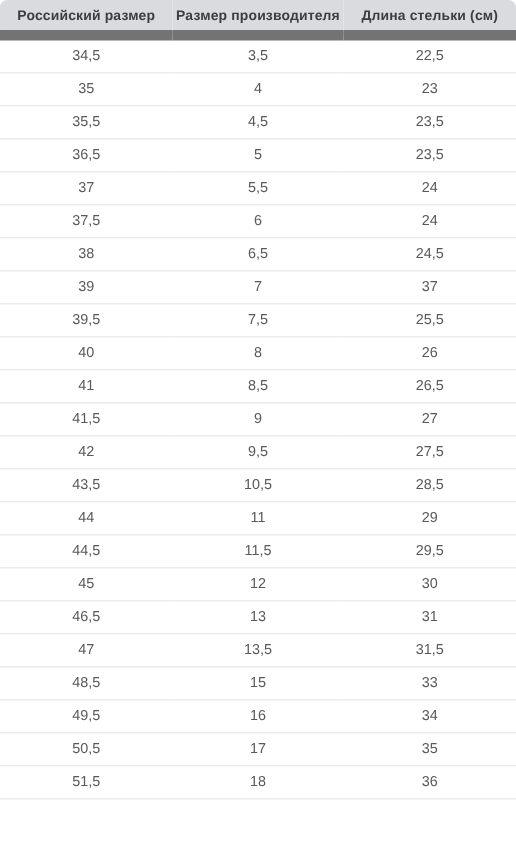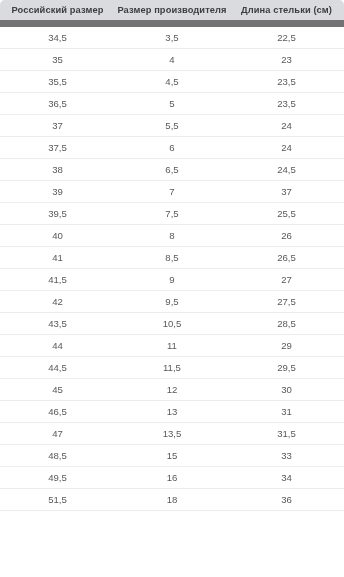--- a/index.html
+++ b/index.html
@@ -181,18 +181,23 @@
         <td class="col-1">48,5</td>
         <td class="col-2">15</td>
         <td class="col-3">33</td>
       </tr>
       <tr>
         <td class="col-1">49,5</td>
         <td class="col-2">16</td>
         <td class="col-3">34</td>
       </tr>
       <tr>
+        <td class="col-1">50,5</td>
+        <td class="col-2">17</td>
+        <td class="col-3">35</td>
+      </tr>
+      <tr>
         <td class="col-1">51,5</td>
         <td class="col-2">18</td>
         <td class="col-3">36</td>
       </tr>
     </tbody>
 </table>
 
 </body></html>

